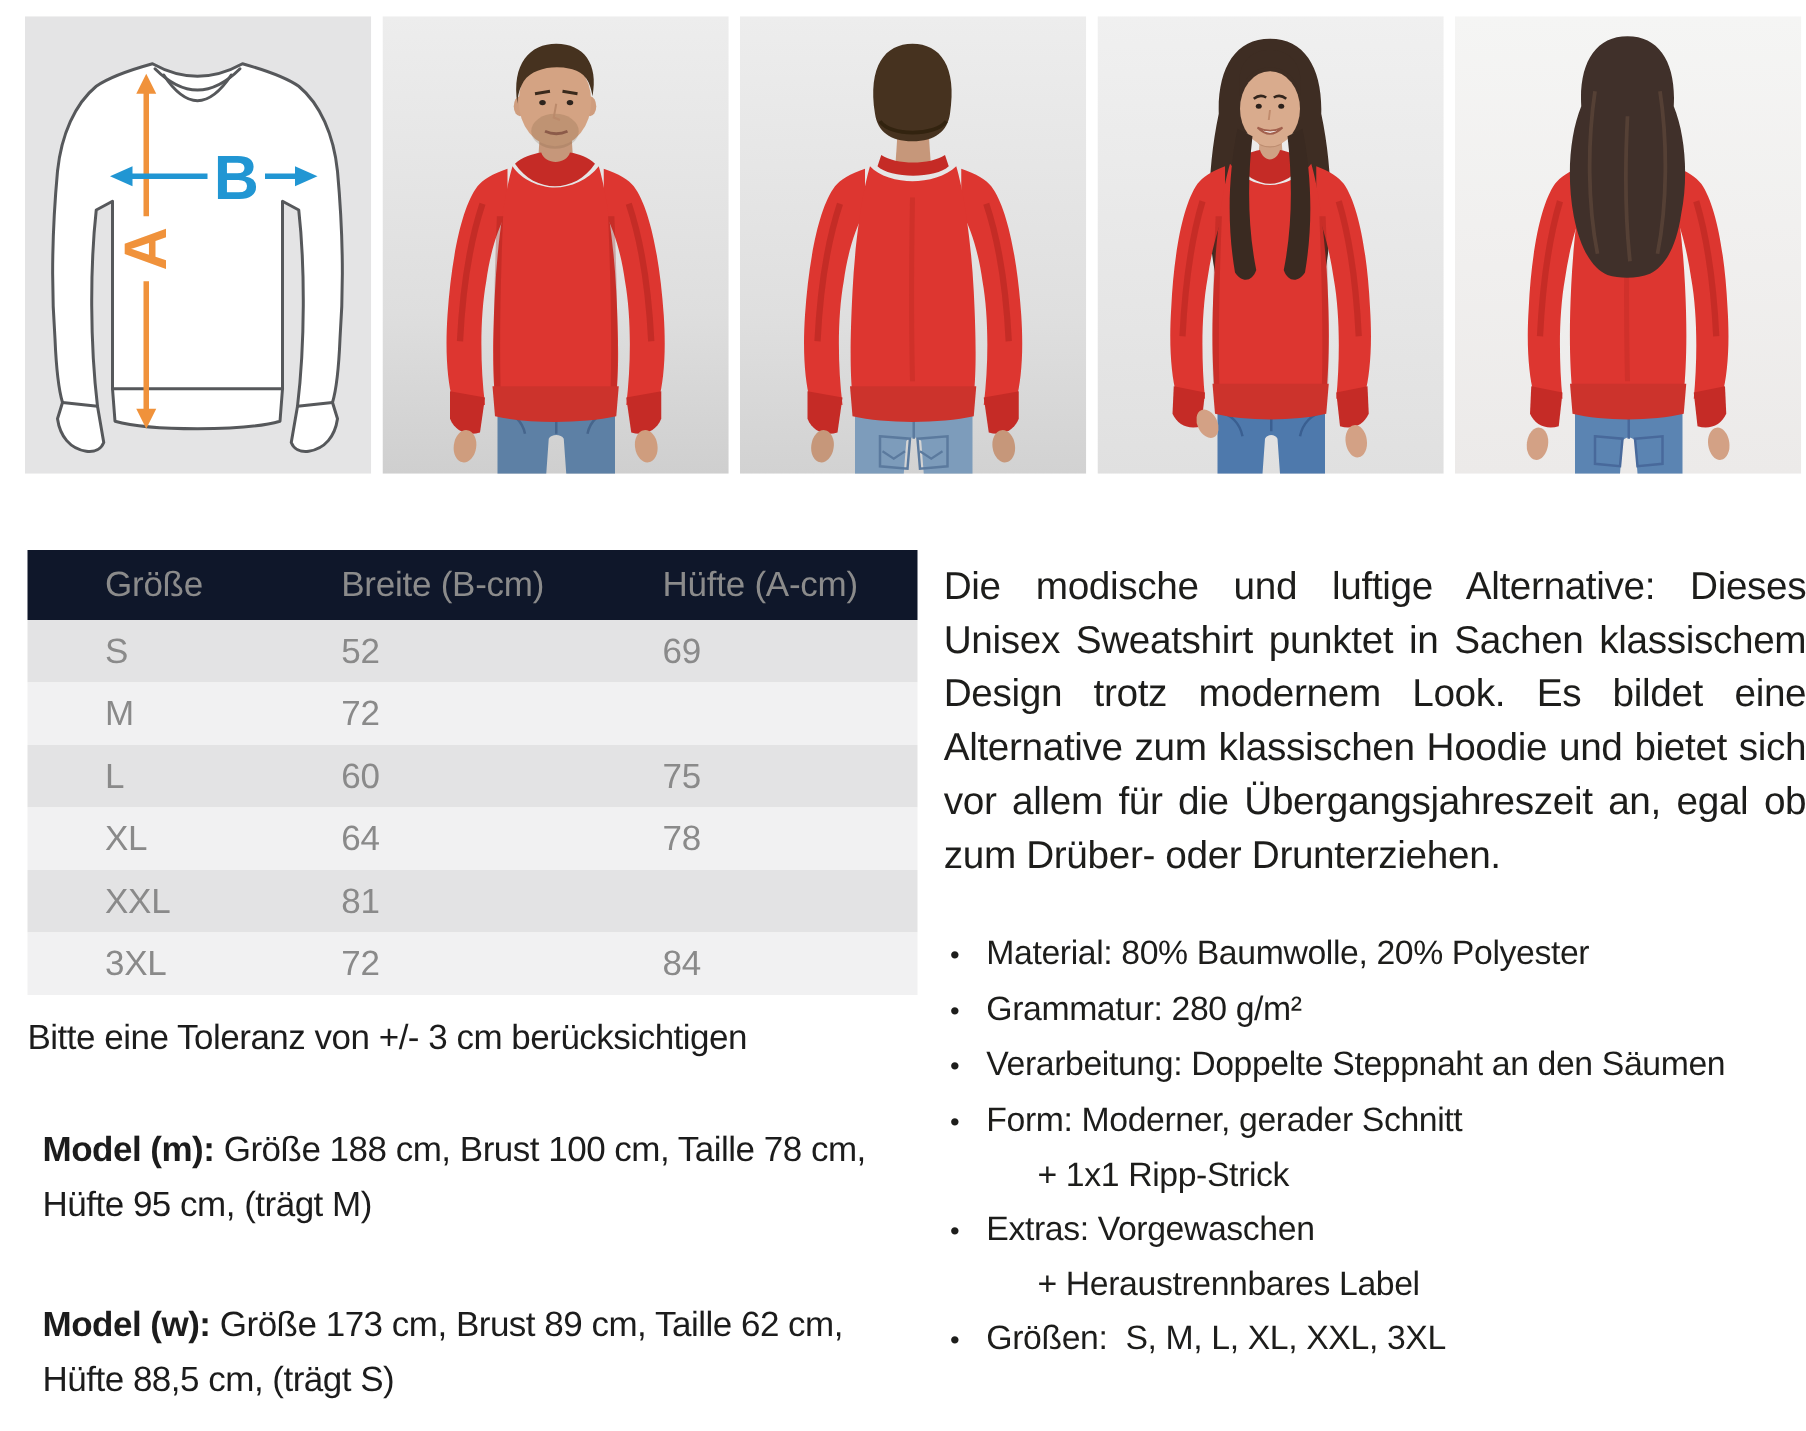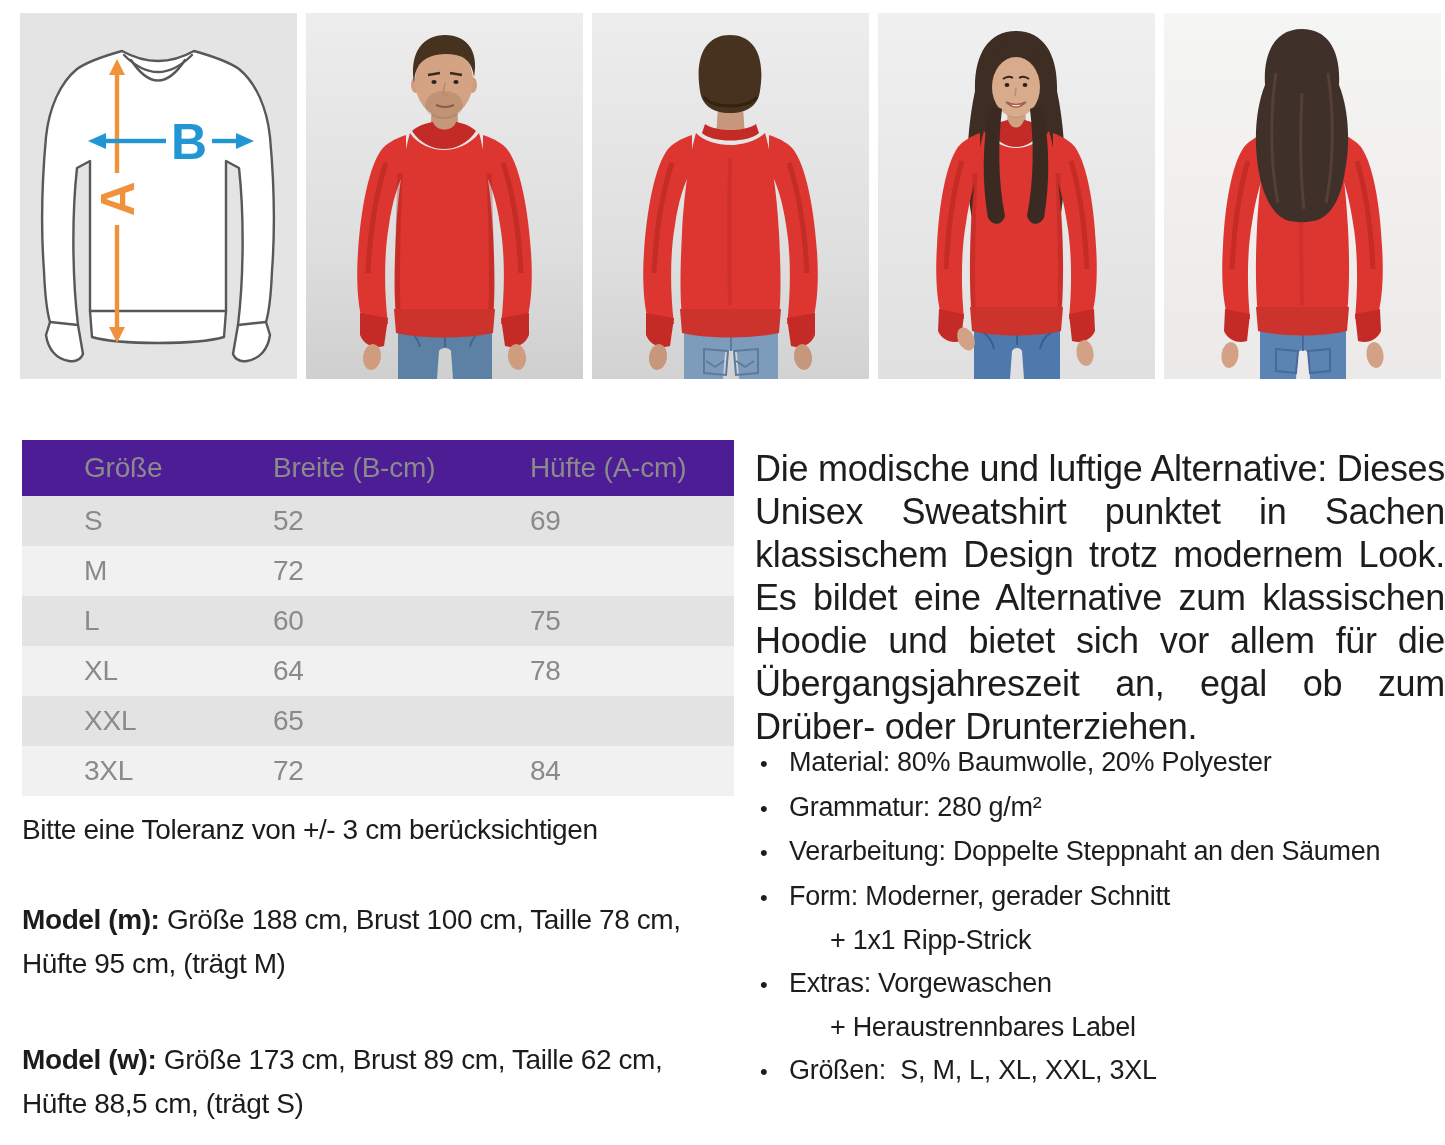--- a/index.html
+++ b/index.html
@@ -7,34 +7,34 @@
   .stage{position:relative;width:1445px;height:1145px;overflow:hidden;background:#ffffff;}
 
   
   .gallery{position:absolute;left:20px;top:13px;display:flex;gap:9px;}
   .tile{width:277px;height:366px;flex:none;}
   .tile svg{display:block;width:277px;height:366px;}
 
   
   .size-table{position:absolute;left:22px;top:440px;width:712px;font-size:28px;color:#8a8a8a;letter-spacing:-0.2px;}
   .t-row{display:grid;grid-template-columns:189px 257px auto;padding-left:62px;align-items:center;}
-  .t-head{height:56px;background:#4c1d95;color:#8b8b8b;}
+  .t-head{height:56px;background:#0f172a;color:#8b8b8b;}
   .t-data{height:50px;}
   .row-dark{background:#e3e3e4;}
   .row-light{background:#f1f1f2;}
 
   
   .tolerance{position:absolute;left:22px;top:814px;margin:0;font-size:28px;letter-spacing:-0.4px;color:#1c1c1c;}
-  .model-block{position:absolute;left:22px;width:706px;margin:0;font-size:28px;line-height:44px;letter-spacing:-0.4px;color:#1c1c1c;}
+  .model-block{position:absolute;left:34px;width:706px;margin:0;font-size:28px;line-height:44px;letter-spacing:-0.4px;color:#1c1c1c;}
   #model-m{top:898px;}
   #model-w{top:1038px;}
   .model-label{font-weight:bold;}
 
   
-  .description{position:absolute;left:755px;top:447px;width:690px;margin:0;font-size:36px;line-height:43px;letter-spacing:-0.3px;text-align:justify;text-align-last:left;color:#1d1d1b;}
+  .description{position:absolute;left:755px;top:447px;width:690px;margin:0;font-size:31px;line-height:43px;letter-spacing:-0.3px;text-align:justify;text-align-last:left;color:#1d1d1b;}
   .details{position:absolute;left:755px;top:741px;width:690px;font-size:27px;line-height:42.5px;letter-spacing:-0.3px;color:#1d1d1b;}
   .detail-item{display:flex;align-items:baseline;}
   .bullet-dot{flex:none;width:29px;padding-left:5px;font-size:22px;}
   .bullet-text{white-space:pre-wrap;}
   .detail-extra{padding-left:75px;white-space:pre-wrap;}
 </style>
 </head>
 <body>
 
 <div class="stage">
@@ -252,21 +252,21 @@
       <div>60</div>
       <div>75</div>
     </div>
     <div class="t-row t-data row-light">
       <div>XL</div>
       <div>64</div>
       <div>78</div>
     </div>
     <div class="t-row t-data row-dark">
       <div>XXL</div>
-      <div>65</div>
+      <div>81</div>
     </div>
     <div class="t-row t-data row-light">
       <div>3XL</div>
       <div>72</div>
       <div>84</div>
     </div>
   </div>
 
   <p class="tolerance">Bitte eine Toleranz von +/- 3 cm berücksichtigen</p>
 

